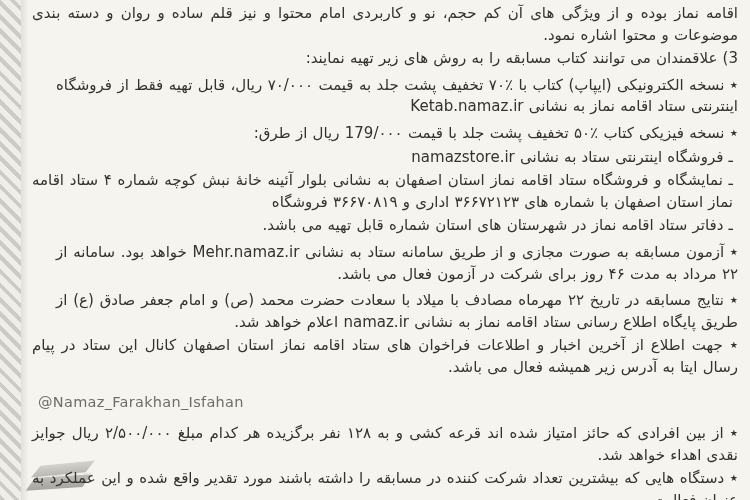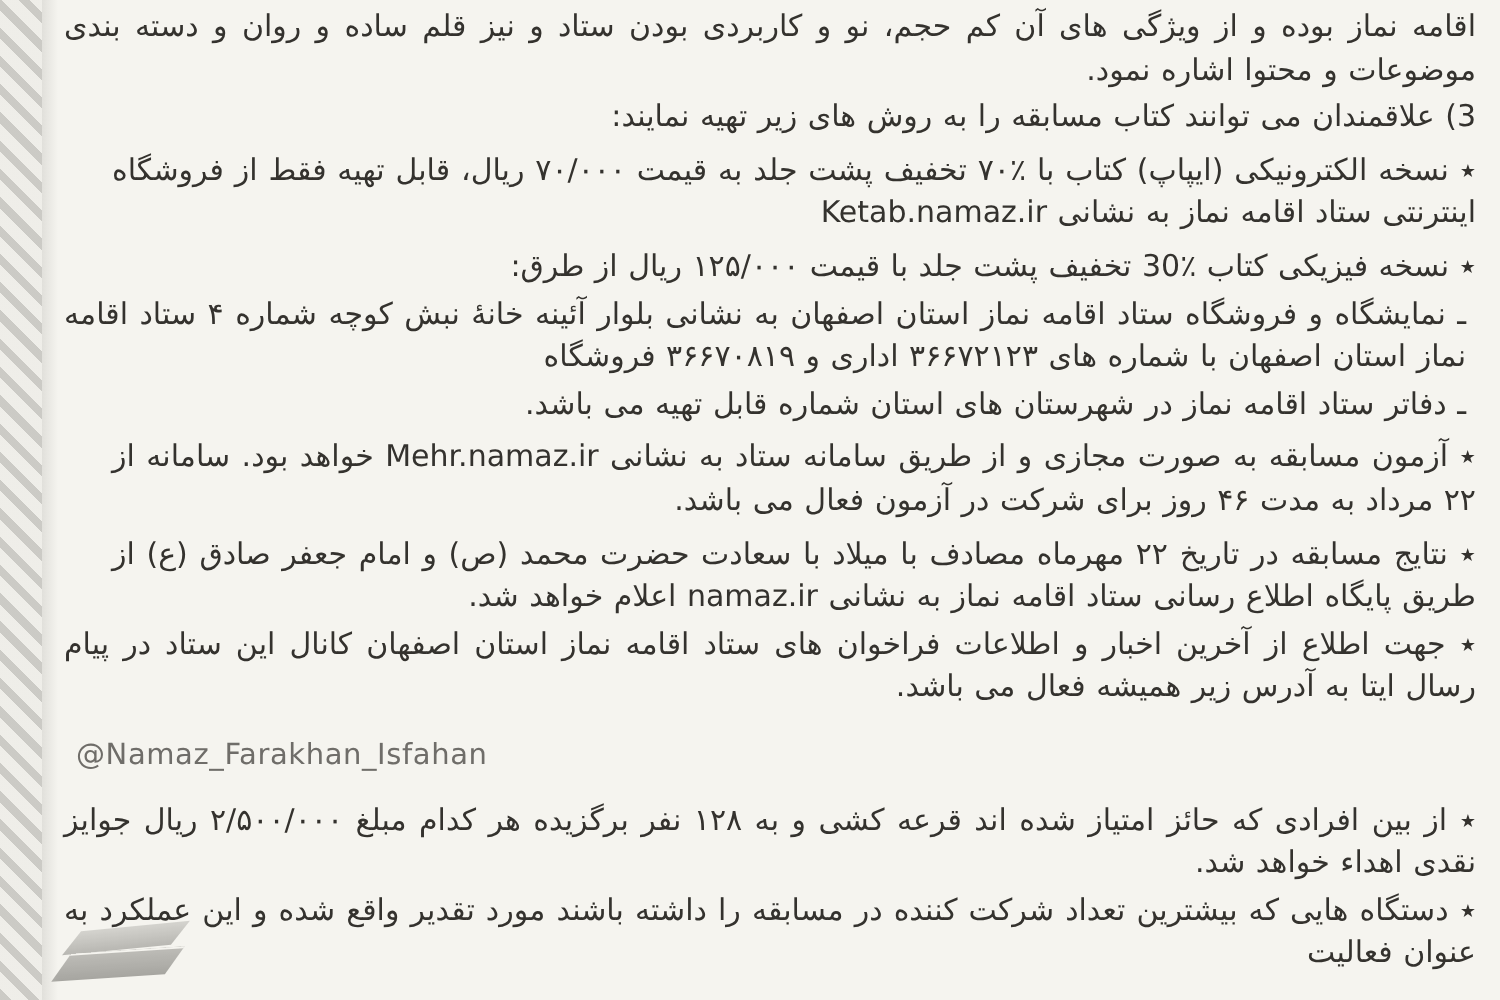--- a/index.html
+++ b/index.html
@@ -91,24 +91,25 @@
 
   <div class="binding"></div>
   <div class="binding-fade"></div>
 
   <div class="watermark">
     <div class="wm-top"></div>
     <div class="wm-bottom"></div>
   </div>
 
   <div class="content">
-    <p class="para">اقامه نماز بوده و از ویژگی های آن کم حجم، نو و کاربردی بودن ستاد و نیز قلم ساده و روان و دسته بندی موضوعات و محتوا اشاره نمود.</p>
+    <p class="para">اقامه نماز بوده و از ویژگی های آن کم حجم، نو و کاربردی امام محتوا و نیز قلم ساده و روان و دسته بندی موضوعات و محتوا اشاره نمود.</p>
     <p class="para">3) علاقمندان می توانند کتاب مسابقه را به روش های زیر تهیه نمایند:</p>
     <p class="para gap">٭ نسخه الکترونیکی (ایپاپ) کتاب با ٪۷۰ تخفیف پشت جلد به قیمت ۷۰/۰۰۰ ریال، قابل تهیه فقط از فروشگاه اینترنتی ستاد اقامه نماز به نشانی Ketab.namaz.ir</p>
-    <p class="para gap">٭ نسخه فیزیکی کتاب ٪30 تخفیف پشت جلد با قیمت ۱۲۵/۰۰۰ ریال از طرق:</p>
+    <p class="para gap">٭ نسخه فیزیکی کتاب ٪۵۰ تخفیف پشت جلد با قیمت 179/۰۰۰ ریال از طرق:</p>
+    <p class="para sub">ـ فروشگاه اینترنتی ستاد به نشانی namazstore.ir</p>
     <p class="para sub">ـ نمایشگاه و فروشگاه ستاد اقامه نماز استان اصفهان به نشانی بلوار آئینه خانهٔ نبش کوچه شماره ۴ ستاد اقامه نماز استان اصفهان با شماره های ۳۶۶۷۲۱۲۳ اداری و ۳۶۶۷۰۸۱۹ فروشگاه</p>
     <p class="para sub">ـ دفاتر ستاد اقامه نماز در شهرستان های استان شماره قابل تهیه می باشد.</p>
     <p class="para gap">٭ آزمون مسابقه به صورت مجازی و از طریق سامانه ستاد به نشانی Mehr.namaz.ir خواهد بود. سامانه از ۲۲ مرداد به مدت ۴۶ روز برای شرکت در آزمون فعال می باشد.</p>
     <p class="para gap">٭ نتایج مسابقه در تاریخ ۲۲ مهرماه مصادف با میلاد با سعادت حضرت محمد (ص) و امام جعفر صادق (ع) از طریق پایگاه اطلاع رسانی ستاد اقامه نماز به نشانی namaz.ir اعلام خواهد شد.</p>
     <p class="para">٭ جهت اطلاع از آخرین اخبار و اطلاعات فراخوان های ستاد اقامه نماز استان اصفهان کانال این ستاد در پیام رسال ایتا به آدرس زیر همیشه فعال می باشد.</p>
     <p class="para handle">@Namaz_Farakhan_Isfahan</p>
     <p class="para">٭ از بین افرادی که حائز امتیاز شده اند قرعه کشی و به ۱۲۸ نفر برگزیده هر کدام مبلغ ۲/۵۰۰/۰۰۰ ریال جوایز نقدی اهداء خواهد شد.</p>
     <p class="para">٭ دستگاه هایی که بیشترین تعداد شرکت کننده در مسابقه را داشته باشند مورد تقدیر واقع شده و این عملکرد به عنوان فعالیت</p>
   </div>
 

